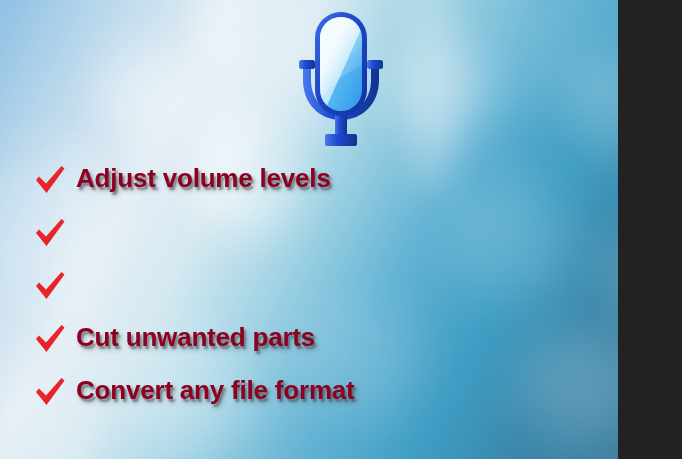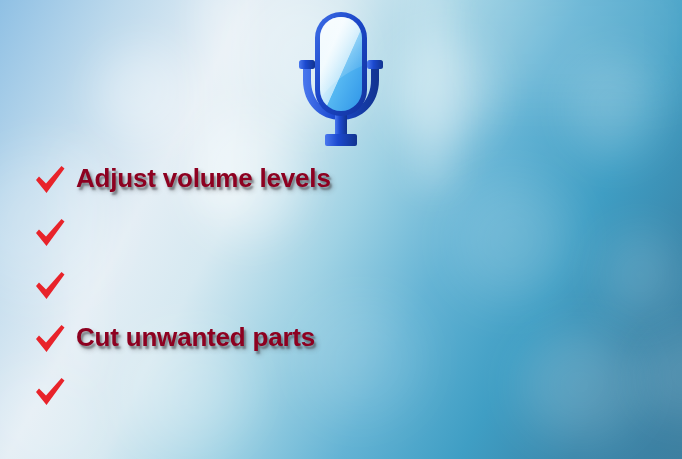--- a/index.html
+++ b/index.html
@@ -2,21 +2,21 @@
 <html><head>
 <meta charset="utf-8">
 <style>
   html, body {
     margin: 0;
     padding: 0;
     background: #222;
   }
   #poster {
     position: relative;
-    width: 682px;
+    width: 618px;
     height: 459px;
     overflow: hidden;
     font-family: "Liberation Sans", sans-serif;
     background:
       radial-gradient(ellipse 300px 260px at 108px 78px, rgba(255,255,255,0.00) 0%, rgba(255,255,255,0.00) 100%),
       linear-gradient(118deg,
         #8fc0e4 0%,
         #bcd9ec 13%,
         #e4eef5 27%,
         #d6e9f1 37%,
@@ -189,16 +189,17 @@
       <svg class="check-icon" viewBox="0 0 34 34">
         <path d="M3 17 L6 13.5 L13 20.5 L28.5 3 L31.5 5.5 L13.5 30 Z" fill="#e8232a"></path>
       </svg>
       <span class="feature-label">Cut unwanted parts</span>
     </li>
 
     <li class="feature-row">
       <svg class="check-icon" viewBox="0 0 34 34">
         <path d="M3 17 L6 13.5 L13 20.5 L28.5 3 L31.5 5.5 L13.5 30 Z" fill="#e8232a"></path>
       </svg>
+      <span class="feature-label">Convert any file format</span>
     </li>
 
   </ul>
 </div>
 
 </body></html>

